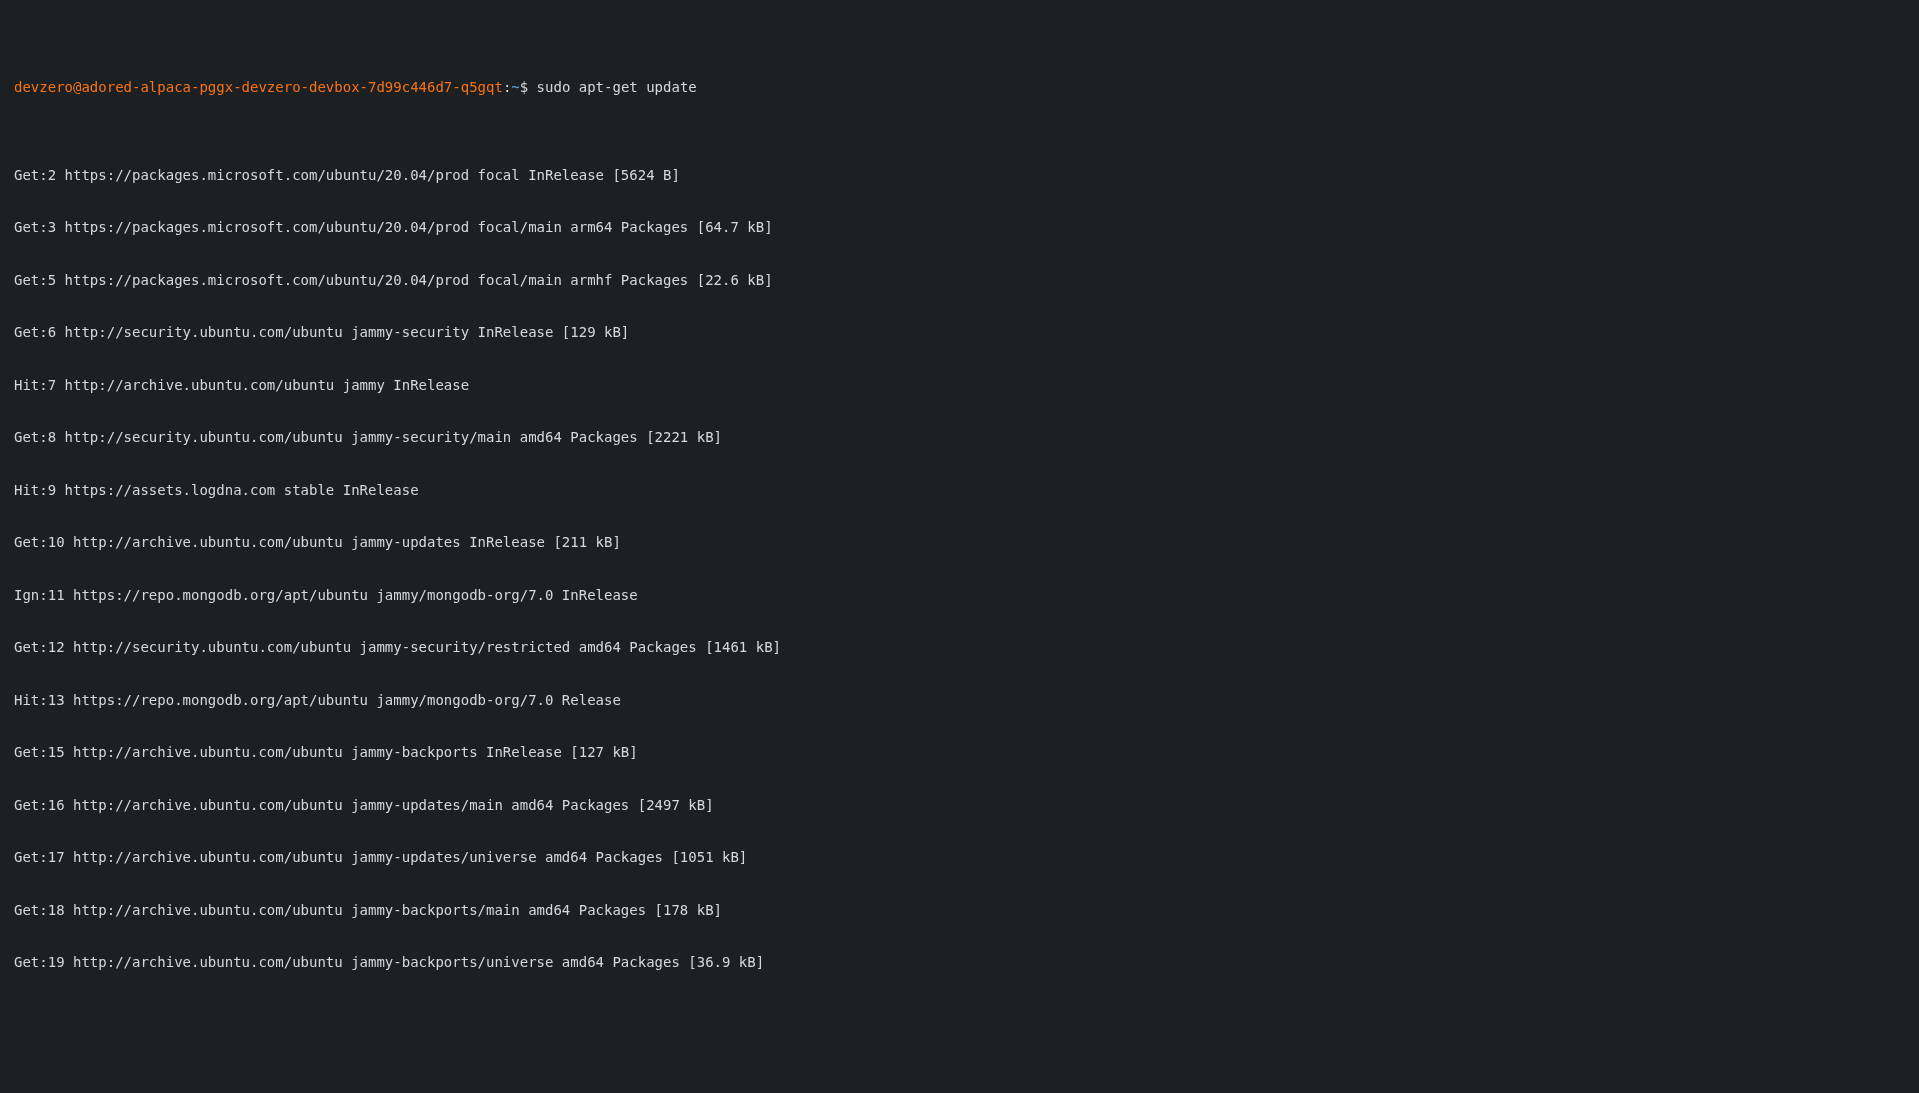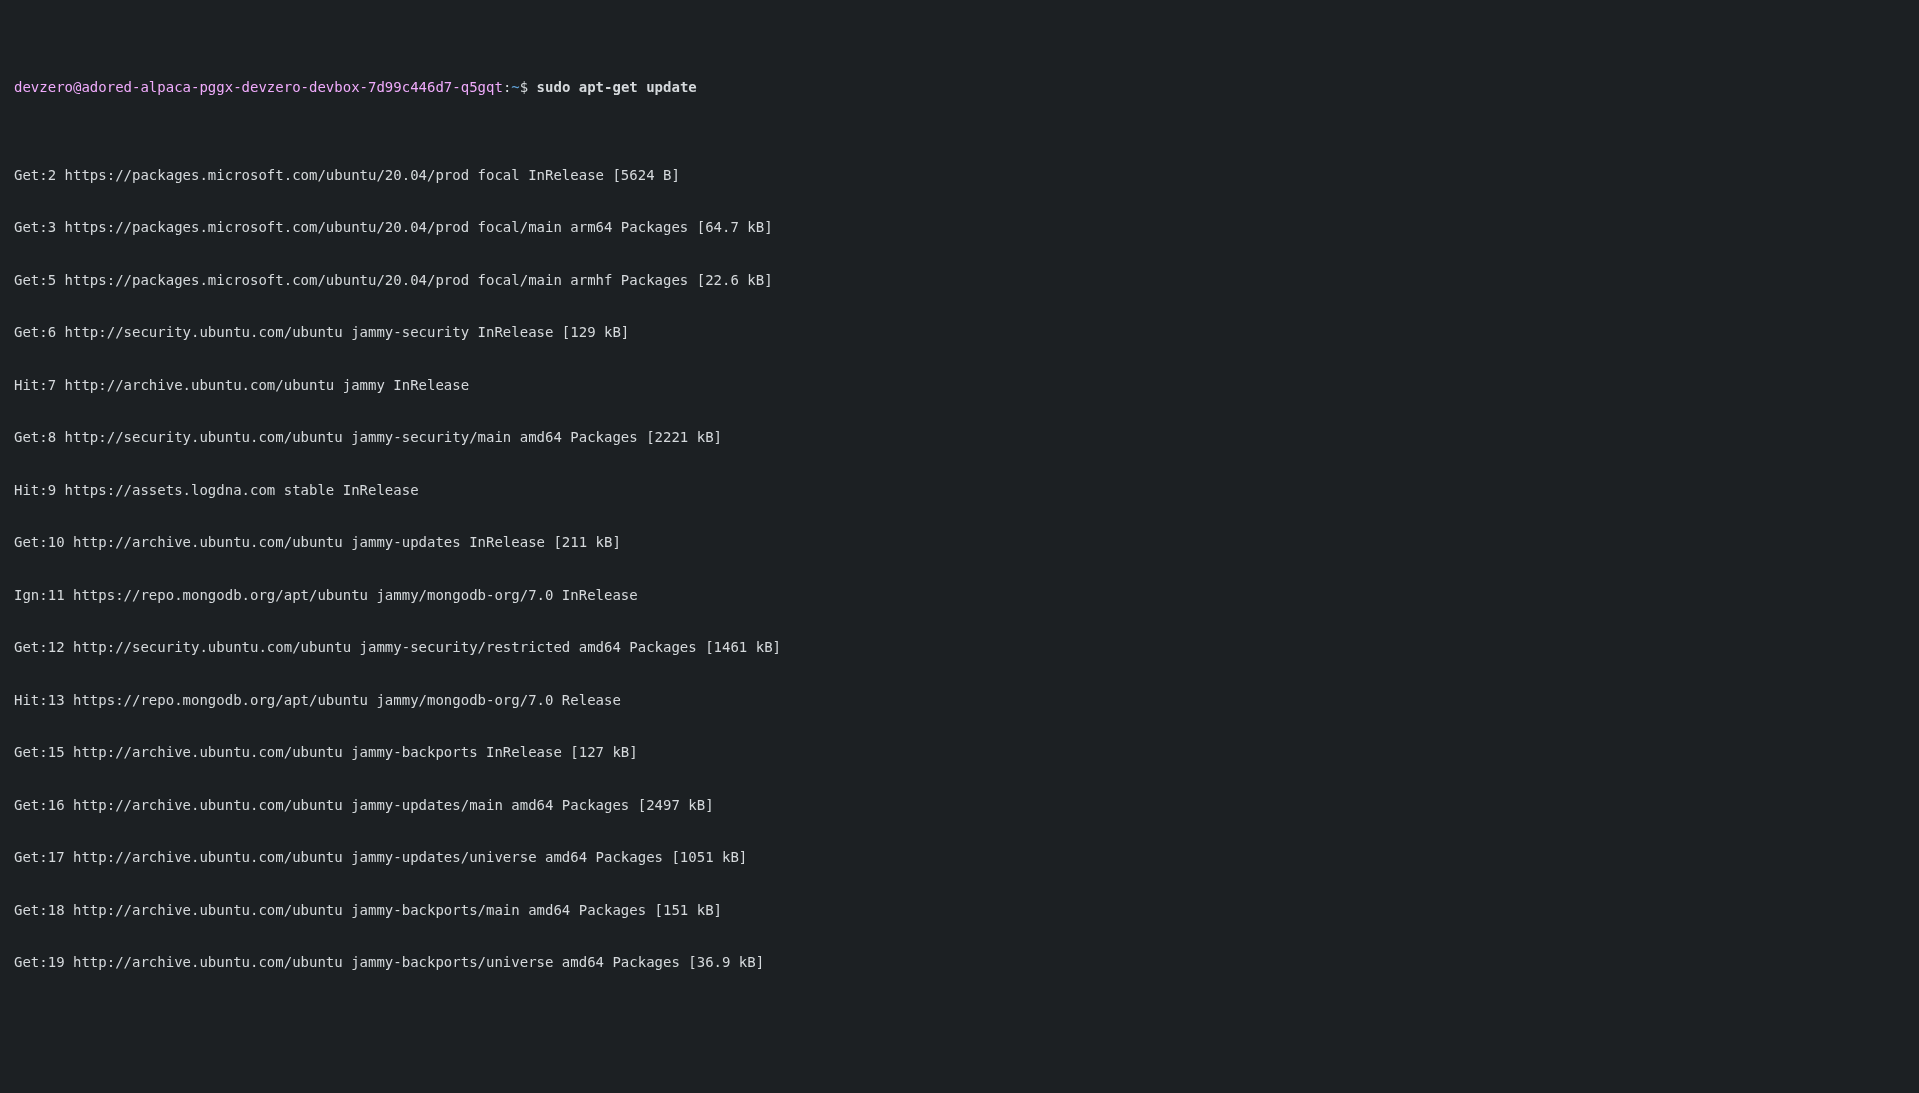--- a/index.html
+++ b/index.html
@@ -11,24 +11,24 @@
     font-size: 14px;
     line-height: 17.5px;
     color: #d5d9dc;
     overflow: hidden;
   }
   .terminal {
     padding: 9px 14px;
     white-space: pre;
   }
   .line { display: block; }
-  .prompt-user { color: #f0abfc; }
+  .prompt-user { color: #f97316; }
   .prompt-sep  { color: #d5d9dc; }
   .prompt-path { color: #5fa0d6; }
-  .prompt-cmd  { color: #d5d9dc; font-weight: bold; }
+  .prompt-cmd  { color: #d5d9dc; }
 </style>
 </head>
 <body>
 
 <div class="terminal">
 
   
   <span class="line"><span class="prompt-user">devzero@adored-alpaca-pggx-devzero-devbox-7d99c446d7-q5gqt</span><span class="prompt-sep">:</span><span class="prompt-path">~</span><span class="prompt-sep">$ </span><span class="prompt-cmd">sudo apt-get update</span></span>
 
   
@@ -39,21 +39,21 @@
   <span class="line">Hit:7 http://archive.ubuntu.com/ubuntu jammy InRelease</span>
   <span class="line">Get:8 http://security.ubuntu.com/ubuntu jammy-security/main amd64 Packages [2221 kB]</span>
   <span class="line">Hit:9 https://assets.logdna.com stable InRelease</span>
   <span class="line">Get:10 http://archive.ubuntu.com/ubuntu jammy-updates InRelease [211 kB]</span>
   <span class="line">Ign:11 https://repo.mongodb.org/apt/ubuntu jammy/mongodb-org/7.0 InRelease</span>
   <span class="line">Get:12 http://security.ubuntu.com/ubuntu jammy-security/restricted amd64 Packages [1461 kB]</span>
   <span class="line">Hit:13 https://repo.mongodb.org/apt/ubuntu jammy/mongodb-org/7.0 Release</span>
   <span class="line">Get:15 http://archive.ubuntu.com/ubuntu jammy-backports InRelease [127 kB]</span>
   <span class="line">Get:16 http://archive.ubuntu.com/ubuntu jammy-updates/main amd64 Packages [2497 kB]</span>
   <span class="line">Get:17 http://archive.ubuntu.com/ubuntu jammy-updates/universe amd64 Packages [1051 kB]</span>
-  <span class="line">Get:18 http://archive.ubuntu.com/ubuntu jammy-backports/main amd64 Packages [151 kB]</span>
+  <span class="line">Get:18 http://archive.ubuntu.com/ubuntu jammy-backports/main amd64 Packages [178 kB]</span>
   <span class="line">Get:19 http://archive.ubuntu.com/ubuntu jammy-backports/universe amd64 Packages [36.9 kB]</span>
   
   
   
 
   
   
 
   
   

